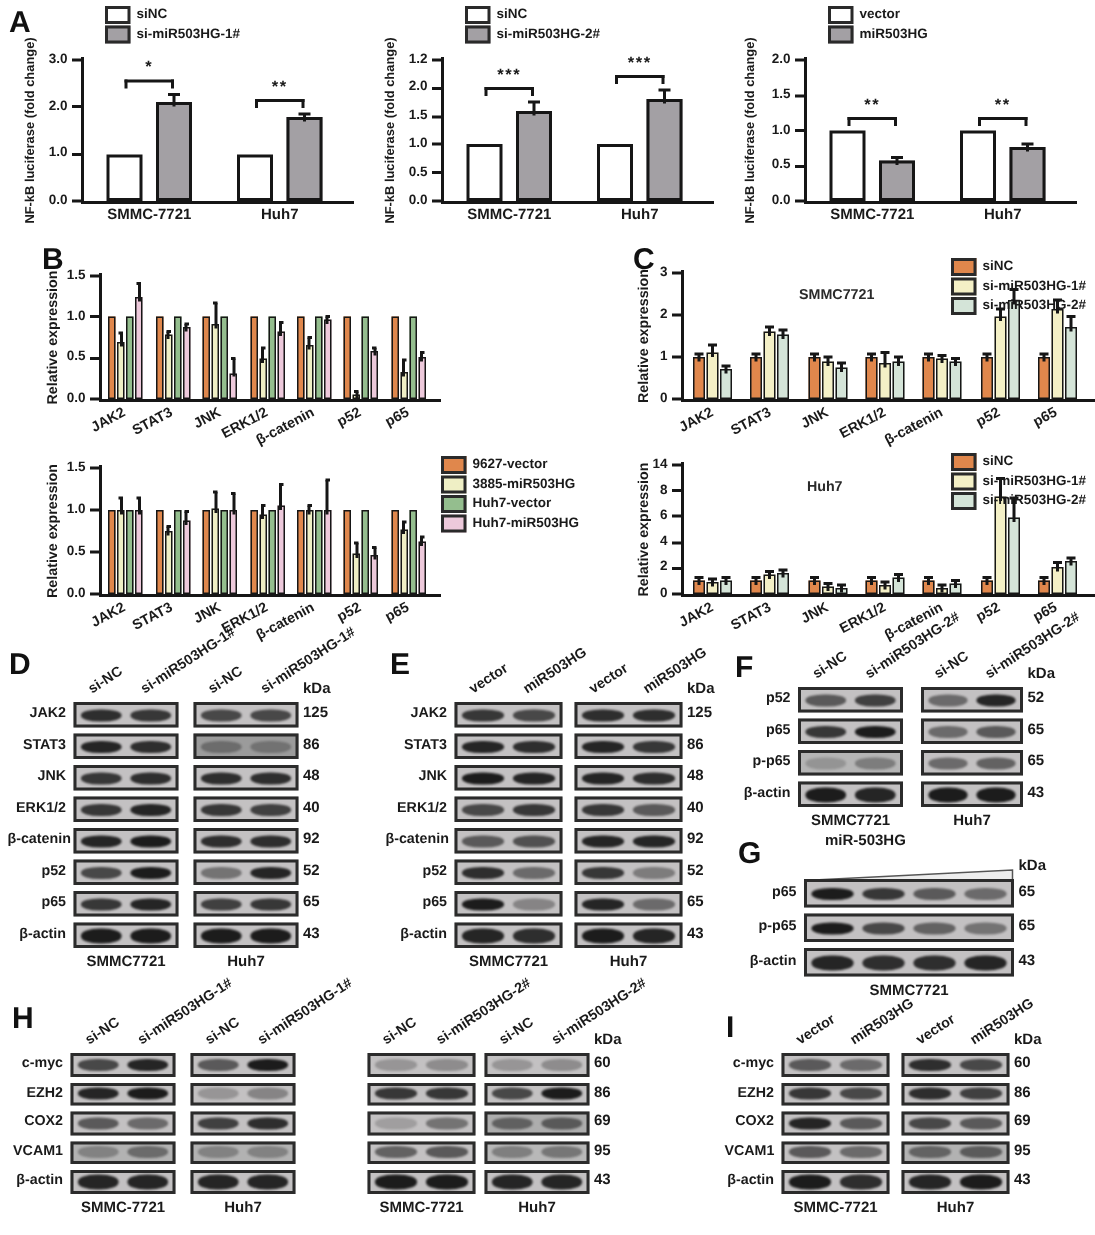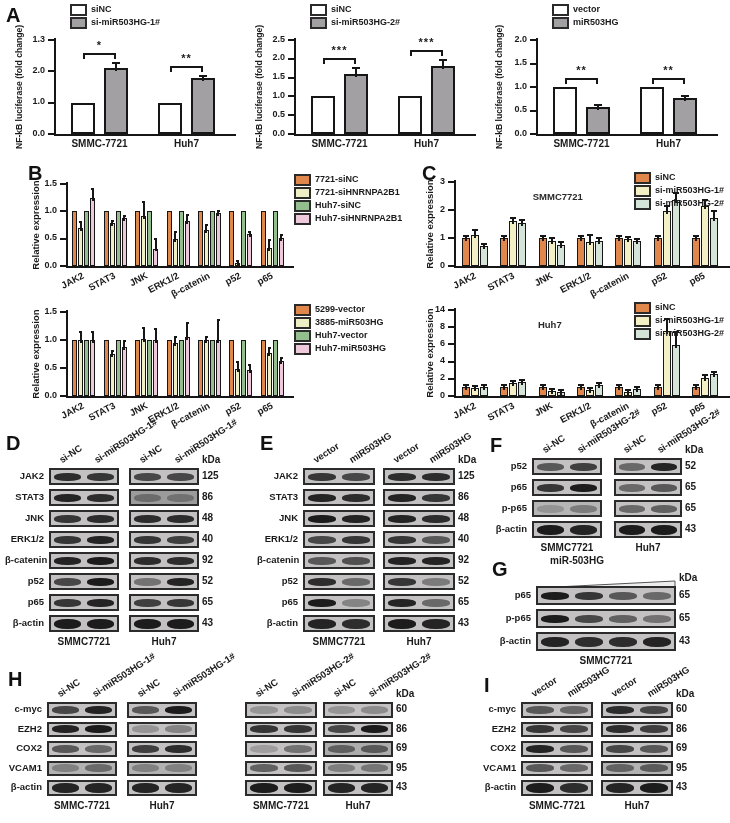--- a/index.html
+++ b/index.html
@@ -29,21 +29,21 @@
       <div style="position: absolute; left: 8px; top: 4px; width: 234px; height: 156px;">
         <div style="position: absolute; left: 46px; top: 34px; width: 2px; height: 98px; background: rgb(22, 22, 22);"></div>
         <div style="position: absolute; left: 46px; top: 130px; width: 182px; height: 2px; background: rgb(22, 22, 22);"></div>
         <div style="position: absolute; left: 40px; top: 129px; width: 6px; height: 2px; background: rgb(22, 22, 22);"></div>
         <div class="t" style="position: absolute; left: 0px; top: 124.5px; width: 37px; text-align: right; font-size: 9px;">0.0</div>
         <div style="position: absolute; left: 40px; top: 97.6667px; width: 6px; height: 2px; background: rgb(22, 22, 22);"></div>
         <div class="t" style="position: absolute; left: 0px; top: 93.1667px; width: 37px; text-align: right; font-size: 9px;">1.0</div>
         <div style="position: absolute; left: 40px; top: 66.3333px; width: 6px; height: 2px; background: rgb(22, 22, 22);"></div>
         <div class="t" style="position: absolute; left: 0px; top: 61.8333px; width: 37px; text-align: right; font-size: 9px;">2.0</div>
         <div style="position: absolute; left: 40px; top: 35px; width: 6px; height: 2px; background: rgb(22, 22, 22);"></div>
-        <div class="t" style="position: absolute; left: 0px; top: 30.5px; width: 37px; text-align: right; font-size: 9px;">1.3</div>
+        <div class="t" style="position: absolute; left: 0px; top: 30.5px; width: 37px; text-align: right; font-size: 9px;">3.0</div>
         <div class="t" style="position: absolute; left: 12px; top: 83px; white-space: nowrap; font-size: 8.6px; transform: translate(-50%, -50%) rotate(-90deg);">NF-kB luciferase (fold change)</div>
         <div style="position: absolute; left: 63px; top: 98.6667px; width: 24px; height: 31.3333px; background: rgb(255, 255, 255); border: 2px solid rgb(22, 22, 22); box-sizing: border-box;"></div>
         <div style="position: absolute; left: 96px; top: 64.2px; width: 24px; height: 65.8px; background: rgb(163, 160, 164); border: 2px solid rgb(22, 22, 22); box-sizing: border-box;"></div>
         <div style="position: absolute; left: 107px; top: 58.8733px; width: 2px; height: 8.32667px; background: rgb(22, 22, 22);"></div>
         <div style="position: absolute; left: 104px; top: 57.8733px; width: 8px; height: 2px; background: rgb(22, 22, 22);"></div>
         <div class="t" style="position: absolute; left: 91.5px; top: 135px; white-space: nowrap; font-size: 10px; transform: translateX(-50%);">SMMC-7721</div>
         <div style="position: absolute; left: 75px; top: 48.8733px; width: 33px; height: 2px; background: rgb(22, 22, 22);"></div>
         <div style="position: absolute; left: 75px; top: 48.8733px; width: 2px; height: 6px; background: rgb(22, 22, 22);"></div>
         <div style="position: absolute; left: 106px; top: 48.8733px; width: 2px; height: 6px; background: rgb(22, 22, 22);"></div>
         <div class="t" style="position: absolute; left: 91.5px; top: 35.8733px; letter-spacing: 1px; font-size: 11px; transform: translateX(-50%);">*</div>
@@ -74,21 +74,21 @@
         <div class="t" style="position: absolute; left: 0px; top: 124.5px; width: 37px; text-align: right; font-size: 9px;">0.0</div>
         <div style="position: absolute; left: 40px; top: 110.2px; width: 6px; height: 2px; background: rgb(22, 22, 22);"></div>
         <div class="t" style="position: absolute; left: 0px; top: 105.7px; width: 37px; text-align: right; font-size: 9px;">0.5</div>
         <div style="position: absolute; left: 40px; top: 91.4px; width: 6px; height: 2px; background: rgb(22, 22, 22);"></div>
         <div class="t" style="position: absolute; left: 0px; top: 86.9px; width: 37px; text-align: right; font-size: 9px;">1.0</div>
         <div style="position: absolute; left: 40px; top: 72.6px; width: 6px; height: 2px; background: rgb(22, 22, 22);"></div>
         <div class="t" style="position: absolute; left: 0px; top: 68.1px; width: 37px; text-align: right; font-size: 9px;">1.5</div>
         <div style="position: absolute; left: 40px; top: 53.8px; width: 6px; height: 2px; background: rgb(22, 22, 22);"></div>
         <div class="t" style="position: absolute; left: 0px; top: 49.3px; width: 37px; text-align: right; font-size: 9px;">2.0</div>
         <div style="position: absolute; left: 40px; top: 35px; width: 6px; height: 2px; background: rgb(22, 22, 22);"></div>
-        <div class="t" style="position: absolute; left: 0px; top: 30.5px; width: 37px; text-align: right; font-size: 9px;">2.5</div>
+        <div class="t" style="position: absolute; left: 0px; top: 30.5px; width: 37px; text-align: right; font-size: 9px;">1.2</div>
         <div class="t" style="position: absolute; left: 12px; top: 83px; white-space: nowrap; font-size: 8.6px; transform: translate(-50%, -50%) rotate(-90deg);">NF-kB luciferase (fold change)</div>
         <div style="position: absolute; left: 63px; top: 92.4px; width: 24px; height: 37.6px; background: rgb(255, 255, 255); border: 2px solid rgb(22, 22, 22); box-sizing: border-box;"></div>
         <div style="position: absolute; left: 96px; top: 69.84px; width: 24px; height: 60.16px; background: rgb(163, 160, 164); border: 2px solid rgb(22, 22, 22); box-sizing: border-box;"></div>
         <div style="position: absolute; left: 107px; top: 64.2px; width: 2px; height: 8.64px; background: rgb(22, 22, 22);"></div>
         <div style="position: absolute; left: 104px; top: 63.2px; width: 8px; height: 2px; background: rgb(22, 22, 22);"></div>
         <div class="t" style="position: absolute; left: 91.5px; top: 135px; white-space: nowrap; font-size: 10px; transform: translateX(-50%);">SMMC-7721</div>
         <div style="position: absolute; left: 75px; top: 54.2px; width: 33px; height: 2px; background: rgb(22, 22, 22);"></div>
         <div style="position: absolute; left: 75px; top: 54.2px; width: 2px; height: 6px; background: rgb(22, 22, 22);"></div>
         <div style="position: absolute; left: 106px; top: 54.2px; width: 2px; height: 6px; background: rgb(22, 22, 22);"></div>
         <div class="t" style="position: absolute; left: 91.5px; top: 41.2px; letter-spacing: 1px; font-size: 11px; transform: translateX(-50%);">***</div>
@@ -237,38 +237,20 @@
         <div style="position: absolute; left: 240.786px; top: 77.96px; width: 5px; height: 18.04px; background: rgb(239, 239, 197); border: 1.5px solid rgb(22, 22, 22); box-sizing: border-box;"></div>
         <div style="position: absolute; left: 242.286px; top: 70.3067px; width: 2px; height: 10.6533px; background: rgb(22, 22, 22);"></div>
         <div style="position: absolute; left: 241.786px; top: 69.3067px; width: 3px; height: 2px; background: rgb(22, 22, 22);"></div>
         <div style="position: absolute; left: 246.786px; top: 41.3333px; width: 5px; height: 54.6667px; background: rgb(148, 190, 142); border: 1.5px solid rgb(22, 22, 22); box-sizing: border-box;"></div>
         <div style="position: absolute; left: 252.786px; top: 67.5733px; width: 5px; height: 28.4267px; background: rgb(237, 201, 219); border: 1.5px solid rgb(22, 22, 22); box-sizing: border-box;"></div>
         <div style="position: absolute; left: 254.286px; top: 64.84px; width: 2px; height: 5.73333px; background: rgb(22, 22, 22);"></div>
         <div style="position: absolute; left: 253.786px; top: 63.84px; width: 3px; height: 2px; background: rgb(22, 22, 22);"></div>
         <div style="position: absolute; left: 246.286px; top: 100px; width: 0px; height: 0px;">
           <div class="t" style="position: absolute; right: 0px; top: 0px; white-space: nowrap; font-size: 9.5px; transform-origin: 100% 50%; transform: rotate(-28deg);">p65</div>
         </div>
-        <div style="position: absolute; left: 268px; top: 4px;">
-          <div style="position: relative; display: flex; align-items: center; margin-bottom: 1px;">
-            <span style="display: inline-block; width: 13px; height: 8px; border: 2px solid rgb(42, 42, 42); background: rgb(224, 135, 76); margin-right: 4px; flex: 0 0 auto;"></span>
-            <span class="t" style="position: relative; font-size: 9px; white-space: nowrap;">7721-siNC</span>
-          </div>
-          <div style="position: relative; display: flex; align-items: center; margin-bottom: 1px;">
-            <span style="display: inline-block; width: 13px; height: 8px; border: 2px solid rgb(42, 42, 42); background: rgb(239, 239, 197); margin-right: 4px; flex: 0 0 auto;"></span>
-            <span class="t" style="position: relative; font-size: 9px; white-space: nowrap;">7721-siHNRNPA2B1</span>
-          </div>
-          <div style="position: relative; display: flex; align-items: center; margin-bottom: 1px;">
-            <span style="display: inline-block; width: 13px; height: 8px; border: 2px solid rgb(42, 42, 42); background: rgb(148, 190, 142); margin-right: 4px; flex: 0 0 auto;"></span>
-            <span class="t" style="position: relative; font-size: 9px; white-space: nowrap;">Huh7-siNC</span>
-          </div>
-          <div style="position: relative; display: flex; align-items: center; margin-bottom: 1px;">
-            <span style="display: inline-block; width: 13px; height: 8px; border: 2px solid rgb(42, 42, 42); background: rgb(237, 201, 219); margin-right: 4px; flex: 0 0 auto;"></span>
-            <span class="t" style="position: relative; font-size: 9px; white-space: nowrap;">Huh7-siHNRNPA2B1</span>
-          </div>
-        </div>
       </div>
       <div style="position: absolute; left: 26px; top: 298px; width: 394px; height: 134px;">
         <div style="position: absolute; left: 40px; top: 12px; width: 2px; height: 88px; background: rgb(22, 22, 22);"></div>
         <div style="position: absolute; left: 40px; top: 98px; width: 228px; height: 2px; background: rgb(22, 22, 22);"></div>
         <div style="position: absolute; left: 34px; top: 97px; width: 6px; height: 2px; background: rgb(22, 22, 22);"></div>
         <div class="t" style="position: absolute; left: 0px; top: 92.5px; width: 31px; text-align: right; font-size: 9px;">0.0</div>
         <div style="position: absolute; left: 34px; top: 69px; width: 6px; height: 2px; background: rgb(22, 22, 22);"></div>
         <div class="t" style="position: absolute; left: 0px; top: 64.5px; width: 31px; text-align: right; font-size: 9px;">0.5</div>
         <div style="position: absolute; left: 34px; top: 41px; width: 6px; height: 2px; background: rgb(22, 22, 22);"></div>
         <div class="t" style="position: absolute; left: 0px; top: 36.5px; width: 31px; text-align: right; font-size: 9px;">1.0</div>
@@ -348,21 +330,21 @@
         <div style="position: absolute; left: 246.786px; top: 42px; width: 5px; height: 56px; background: rgb(148, 190, 142); border: 1.5px solid rgb(22, 22, 22); box-sizing: border-box;"></div>
         <div style="position: absolute; left: 252.786px; top: 62.72px; width: 5px; height: 35.28px; background: rgb(237, 201, 219); border: 1.5px solid rgb(22, 22, 22); box-sizing: border-box;"></div>
         <div style="position: absolute; left: 254.286px; top: 60.48px; width: 2px; height: 5.24px; background: rgb(22, 22, 22);"></div>
         <div style="position: absolute; left: 253.786px; top: 59.48px; width: 3px; height: 2px; background: rgb(22, 22, 22);"></div>
         <div style="position: absolute; left: 246.286px; top: 102px; width: 0px; height: 0px;">
           <div class="t" style="position: absolute; right: 0px; top: 0px; white-space: nowrap; font-size: 9.5px; transform-origin: 100% 50%; transform: rotate(-28deg);">p65</div>
         </div>
         <div style="position: absolute; left: 268px; top: 6px;">
           <div style="position: relative; display: flex; align-items: center; margin-bottom: 1px;">
             <span style="display: inline-block; width: 13px; height: 8px; border: 2px solid rgb(42, 42, 42); background: rgb(224, 135, 76); margin-right: 4px; flex: 0 0 auto;"></span>
-            <span class="t" style="position: relative; font-size: 9px; white-space: nowrap;">5299-vector</span>
+            <span class="t" style="position: relative; font-size: 9px; white-space: nowrap;">9627-vector</span>
           </div>
           <div style="position: relative; display: flex; align-items: center; margin-bottom: 1px;">
             <span style="display: inline-block; width: 13px; height: 8px; border: 2px solid rgb(42, 42, 42); background: rgb(239, 239, 197); margin-right: 4px; flex: 0 0 auto;"></span>
             <span class="t" style="position: relative; font-size: 9px; white-space: nowrap;">3885-miR503HG</span>
           </div>
           <div style="position: relative; display: flex; align-items: center; margin-bottom: 1px;">
             <span style="display: inline-block; width: 13px; height: 8px; border: 2px solid rgb(42, 42, 42); background: rgb(148, 190, 142); margin-right: 4px; flex: 0 0 auto;"></span>
             <span class="t" style="position: relative; font-size: 9px; white-space: nowrap;">Huh7-vector</span>
           </div>
           <div style="position: relative; display: flex; align-items: center; margin-bottom: 1px;">

